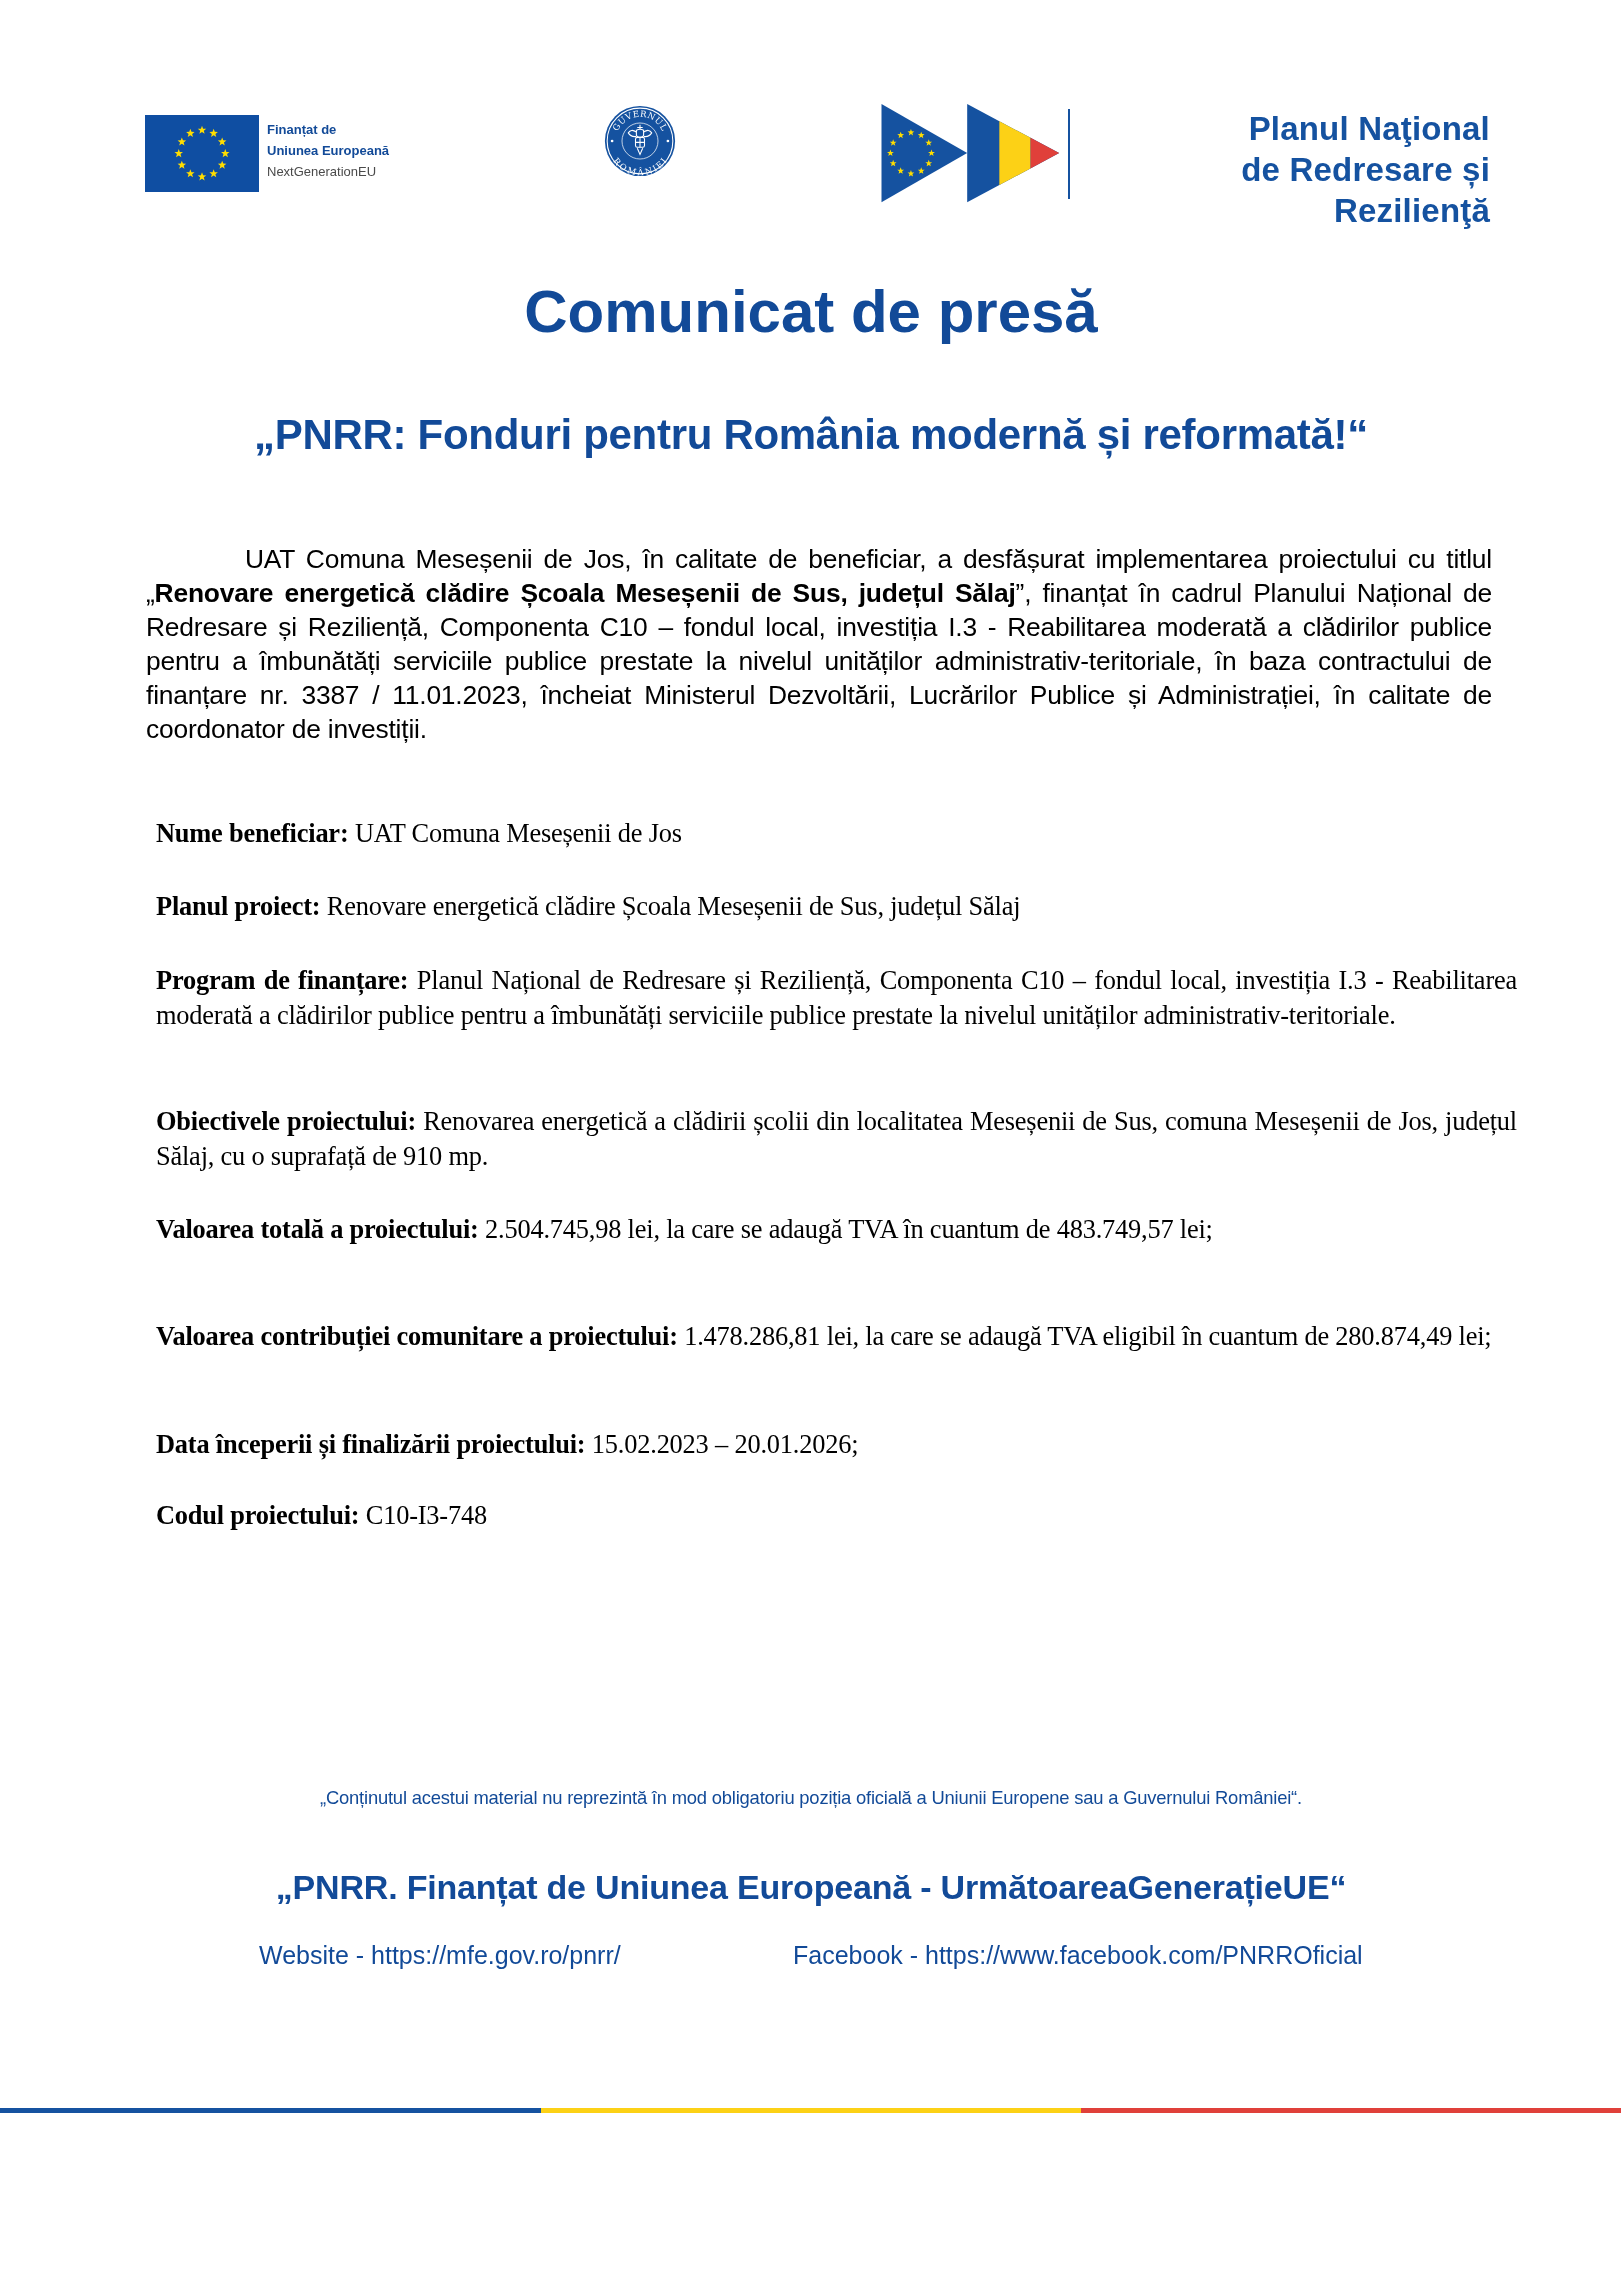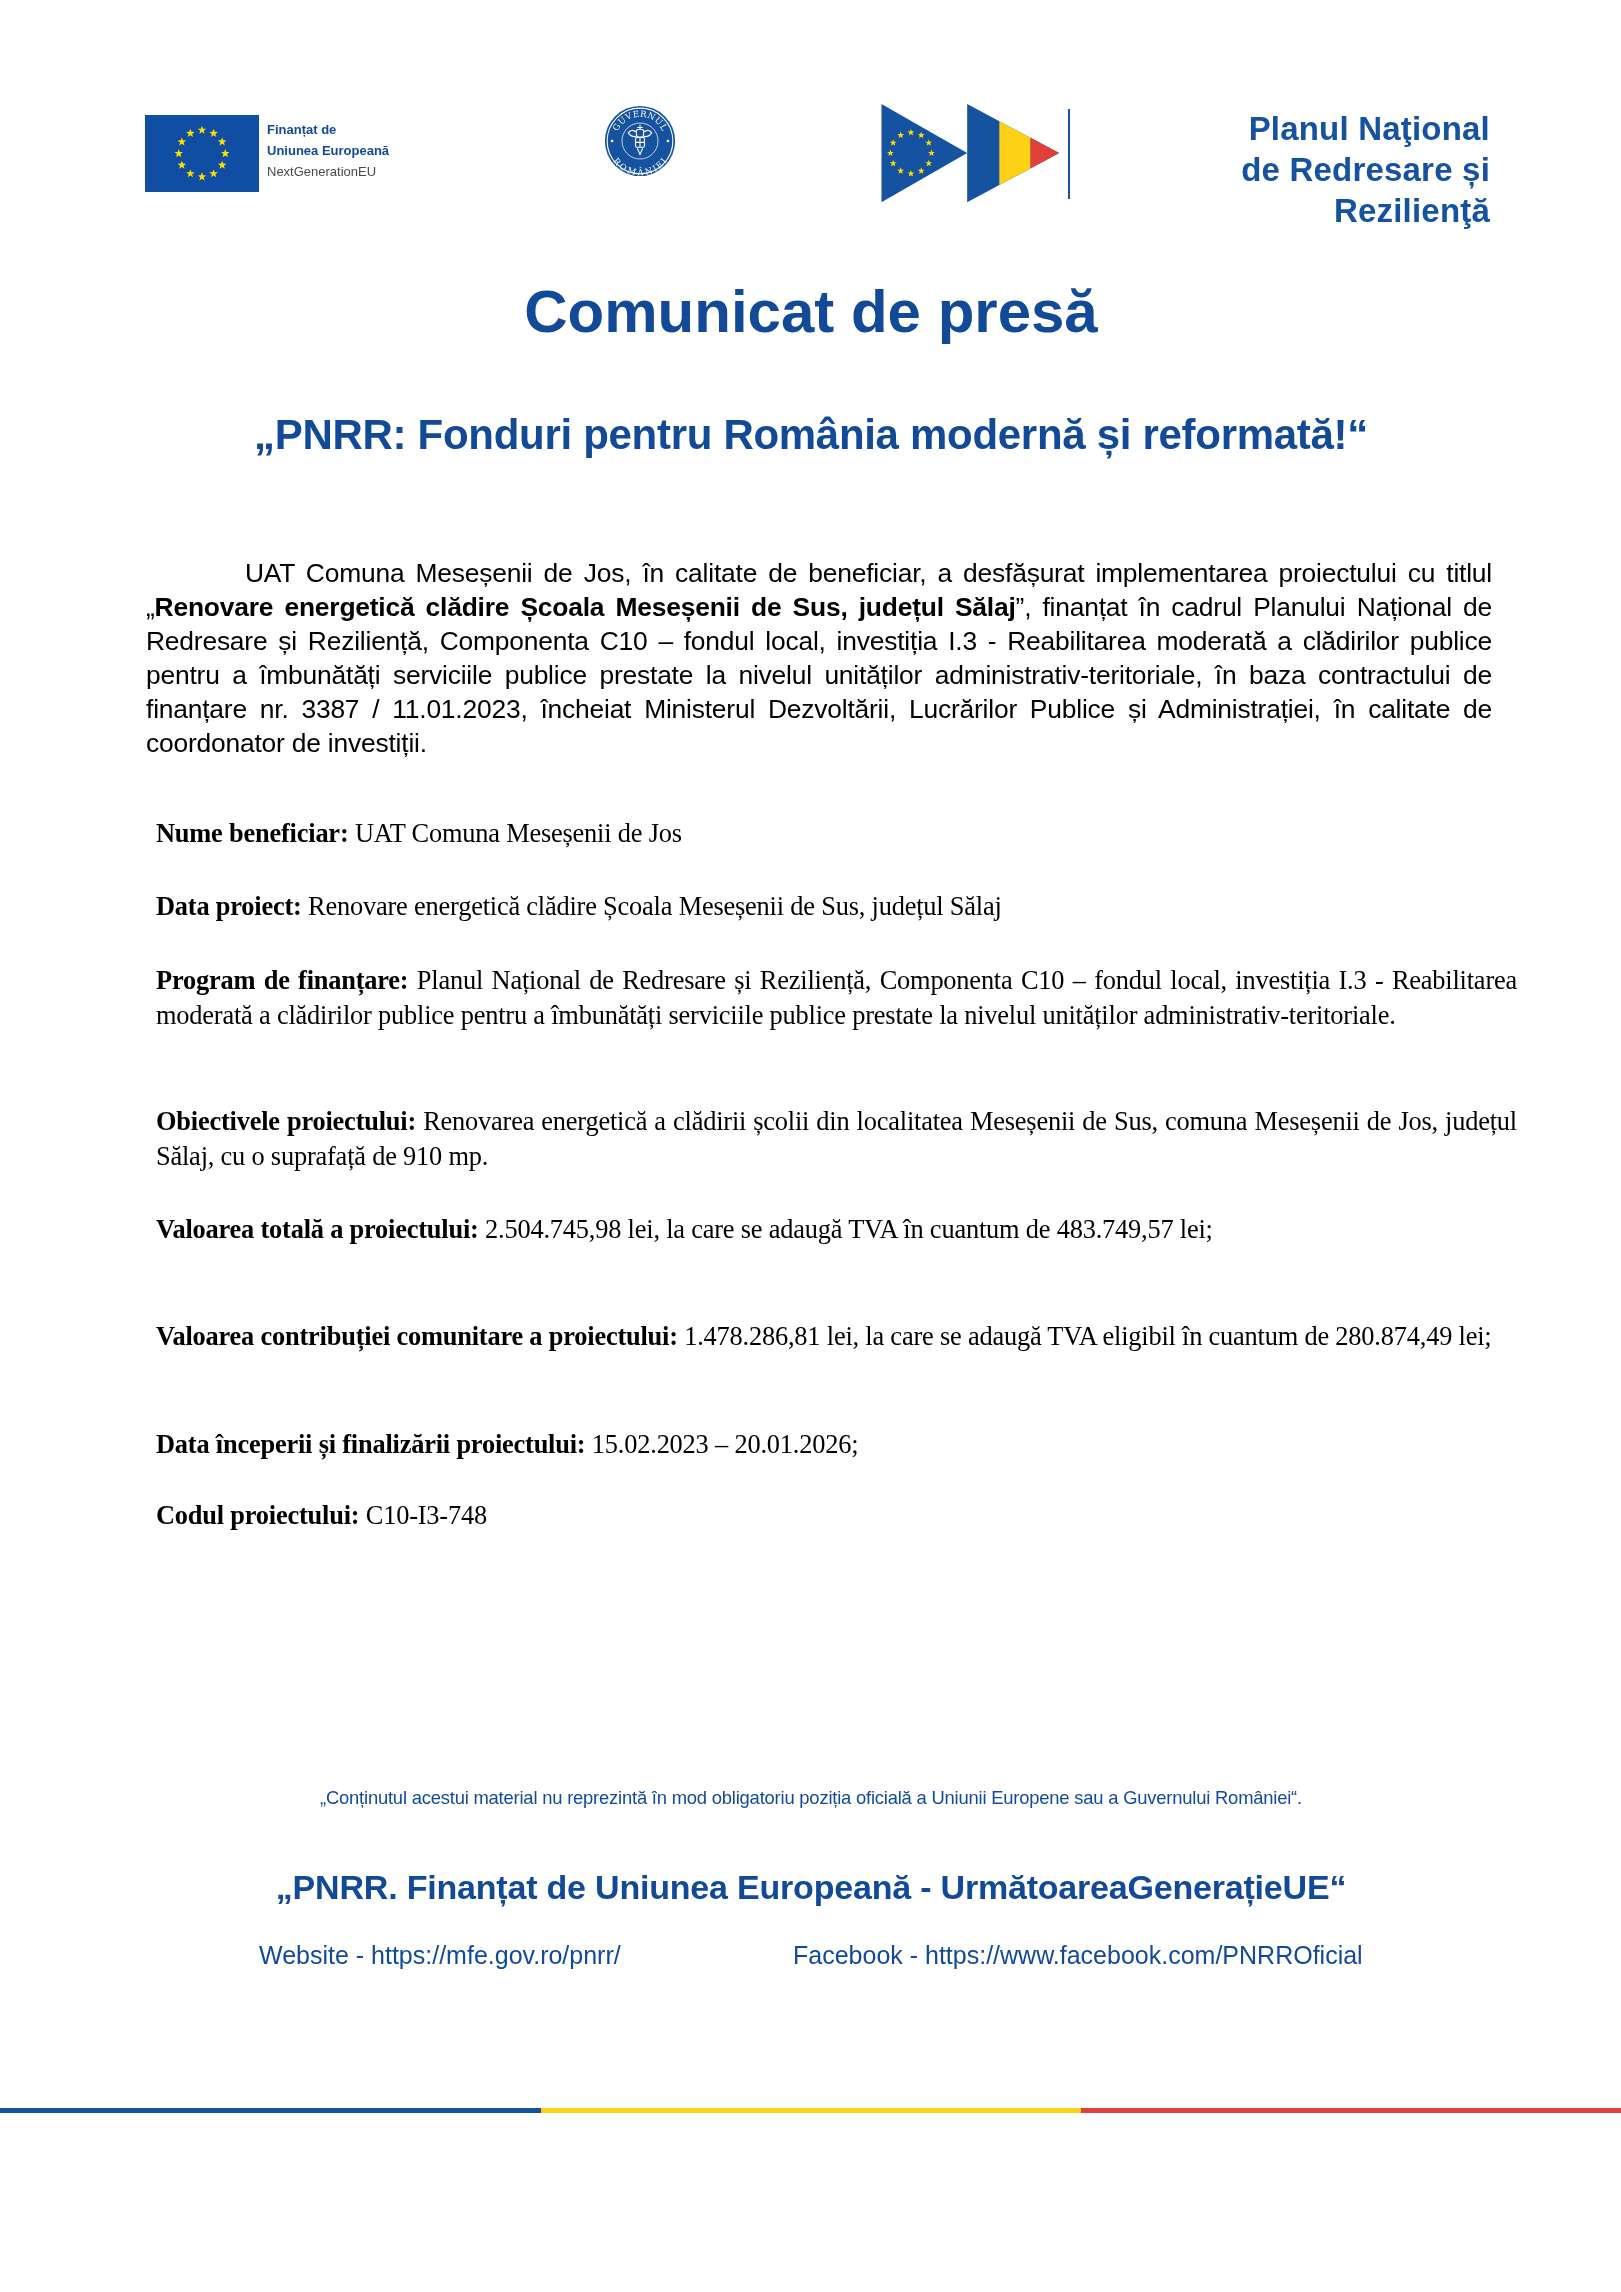--- a/index.html
+++ b/index.html
@@ -23,21 +23,21 @@
                font-size: 33px; line-height: 41px; letter-spacing: 0.2px; }
   .pnrr-text span { display: block; text-align: right; }
 
   
   .main-title { position: absolute; left: 0; width: 1622px; top: 276px; text-align: center;
                 color: #124a98; font-weight: bold; font-size: 60px; line-height: 72px; margin: 0; }
   .subtitle { position: absolute; left: 0; width: 1622px; top: 408px; text-align: center;
               color: #124a98; font-size: 42px; line-height: 54px; margin: 0; letter-spacing: -0.3px; }
 
   
-  .intro { position: absolute; left: 146px; width: 1346px; top: 556px; font-size: 26.4px; line-height: 34px;
+  .intro { position: absolute; left: 146px; width: 1346px; top: 542px; font-size: 26.4px; line-height: 34px;
            text-align: justify; text-indent: 99px; margin: 0; letter-spacing: -0.2px; }
   .intro b { font-weight: bold; }
 
   .fields { position: absolute; left: 132px; width: 1361px; top: 804px; font-size: 26.4px; line-height: 35px; }
   .field { margin: 12px; text-align: justify; position: absolute; left: 12px; width: 1361px; letter-spacing: -0.2px; font-family: Liberation Serif, serif; }
   .field .lbl { font-weight: bold; }
   .f0 { top: 0px; }
   .f1 { top: 73px; }
   .f2 { top: 147px; }
   .f3 { top: 288px; }
@@ -148,21 +148,21 @@
   </div>
 </div>
 
 <h1 class="main-title">Comunicat de presă</h1>
 <h2 class="subtitle">„PNRR: Fonduri pentru România modernă și reformată!“</h2>
 
 <p class="intro"><span>UAT Comuna Meseșenii de Jos, în calitate de beneficiar, a desfășurat implementarea proiectului cu titlul „</span><b>Renovare energetică clădire Școala Meseșenii de Sus, județul Sălaj</b><span>”, finanțat în cadrul Planului Național de Redresare și Reziliență, Componenta C10 – fondul local, investiția I.3 - Reabilitarea moderată a clădirilor publice pentru a îmbunătăți serviciile publice prestate la nivelul unităților administrativ-teritoriale, în baza contractului de finanțare nr. 3387 / 11.01.2023, încheiat Ministerul Dezvoltării, Lucrărilor Publice și Administrației, în calitate de coordonator de investiții.</span></p>
 
 <div class="fields">
   <p class="field f0"><span class="lbl">Nume beneficiar:</span><span> UAT Comuna Meseșenii de Jos</span></p>
-  <p class="field f1"><span class="lbl">Data proiect:</span><span> Renovare energetică clădire Școala Meseșenii de Sus, județul Sălaj</span></p>
+  <p class="field f1"><span class="lbl">Planul proiect:</span><span> Renovare energetică clădire Școala Meseșenii de Sus, județul Sălaj</span></p>
   <p class="field f2"><span class="lbl">Program de finanțare:</span><span> Planul Național de Redresare și Reziliență, Componenta C10 – fondul local, investiția I.3 - Reabilitarea moderată a clădirilor publice pentru a îmbunătăți serviciile publice prestate la nivelul unităților administrativ-teritoriale.</span></p>
   <p class="field f3"><span class="lbl">Obiectivele proiectului:</span><span> Renovarea energetică a clădirii școlii din localitatea Meseșenii de Sus, comuna Meseșenii de Jos,  județul Sălaj,  cu o suprafață de 910 mp.</span></p>
   <p class="field f4"><span class="lbl">Valoarea totală a proiectului:</span><span> 2.504.745,98 lei, la care se adaugă TVA în cuantum de 483.749,57 lei;</span></p>
   <p class="field f5"><span class="lbl">Valoarea contribuției comunitare a proiectului:</span><span> 1.478.286,81 lei, la care se adaugă TVA eligibil în cuantum de 280.874,49 lei;</span></p>
   <p class="field f6"><span class="lbl">Data începerii și finalizării proiectului:</span><span> 15.02.2023 – 20.01.2026;</span></p>
   <p class="field f7"><span class="lbl">Codul proiectului:</span><span> C10-I3-748</span></p>
 </div>
 
 <p class="disclaimer">„Conținutul acestui material nu reprezintă în mod obligatoriu poziția oficială a Uniunii Europene sau a Guvernului României“.</p>
 <p class="slogan">„PNRR. Finanțat de Uniunea Europeană - UrmătoareaGenerațieUE“</p>

